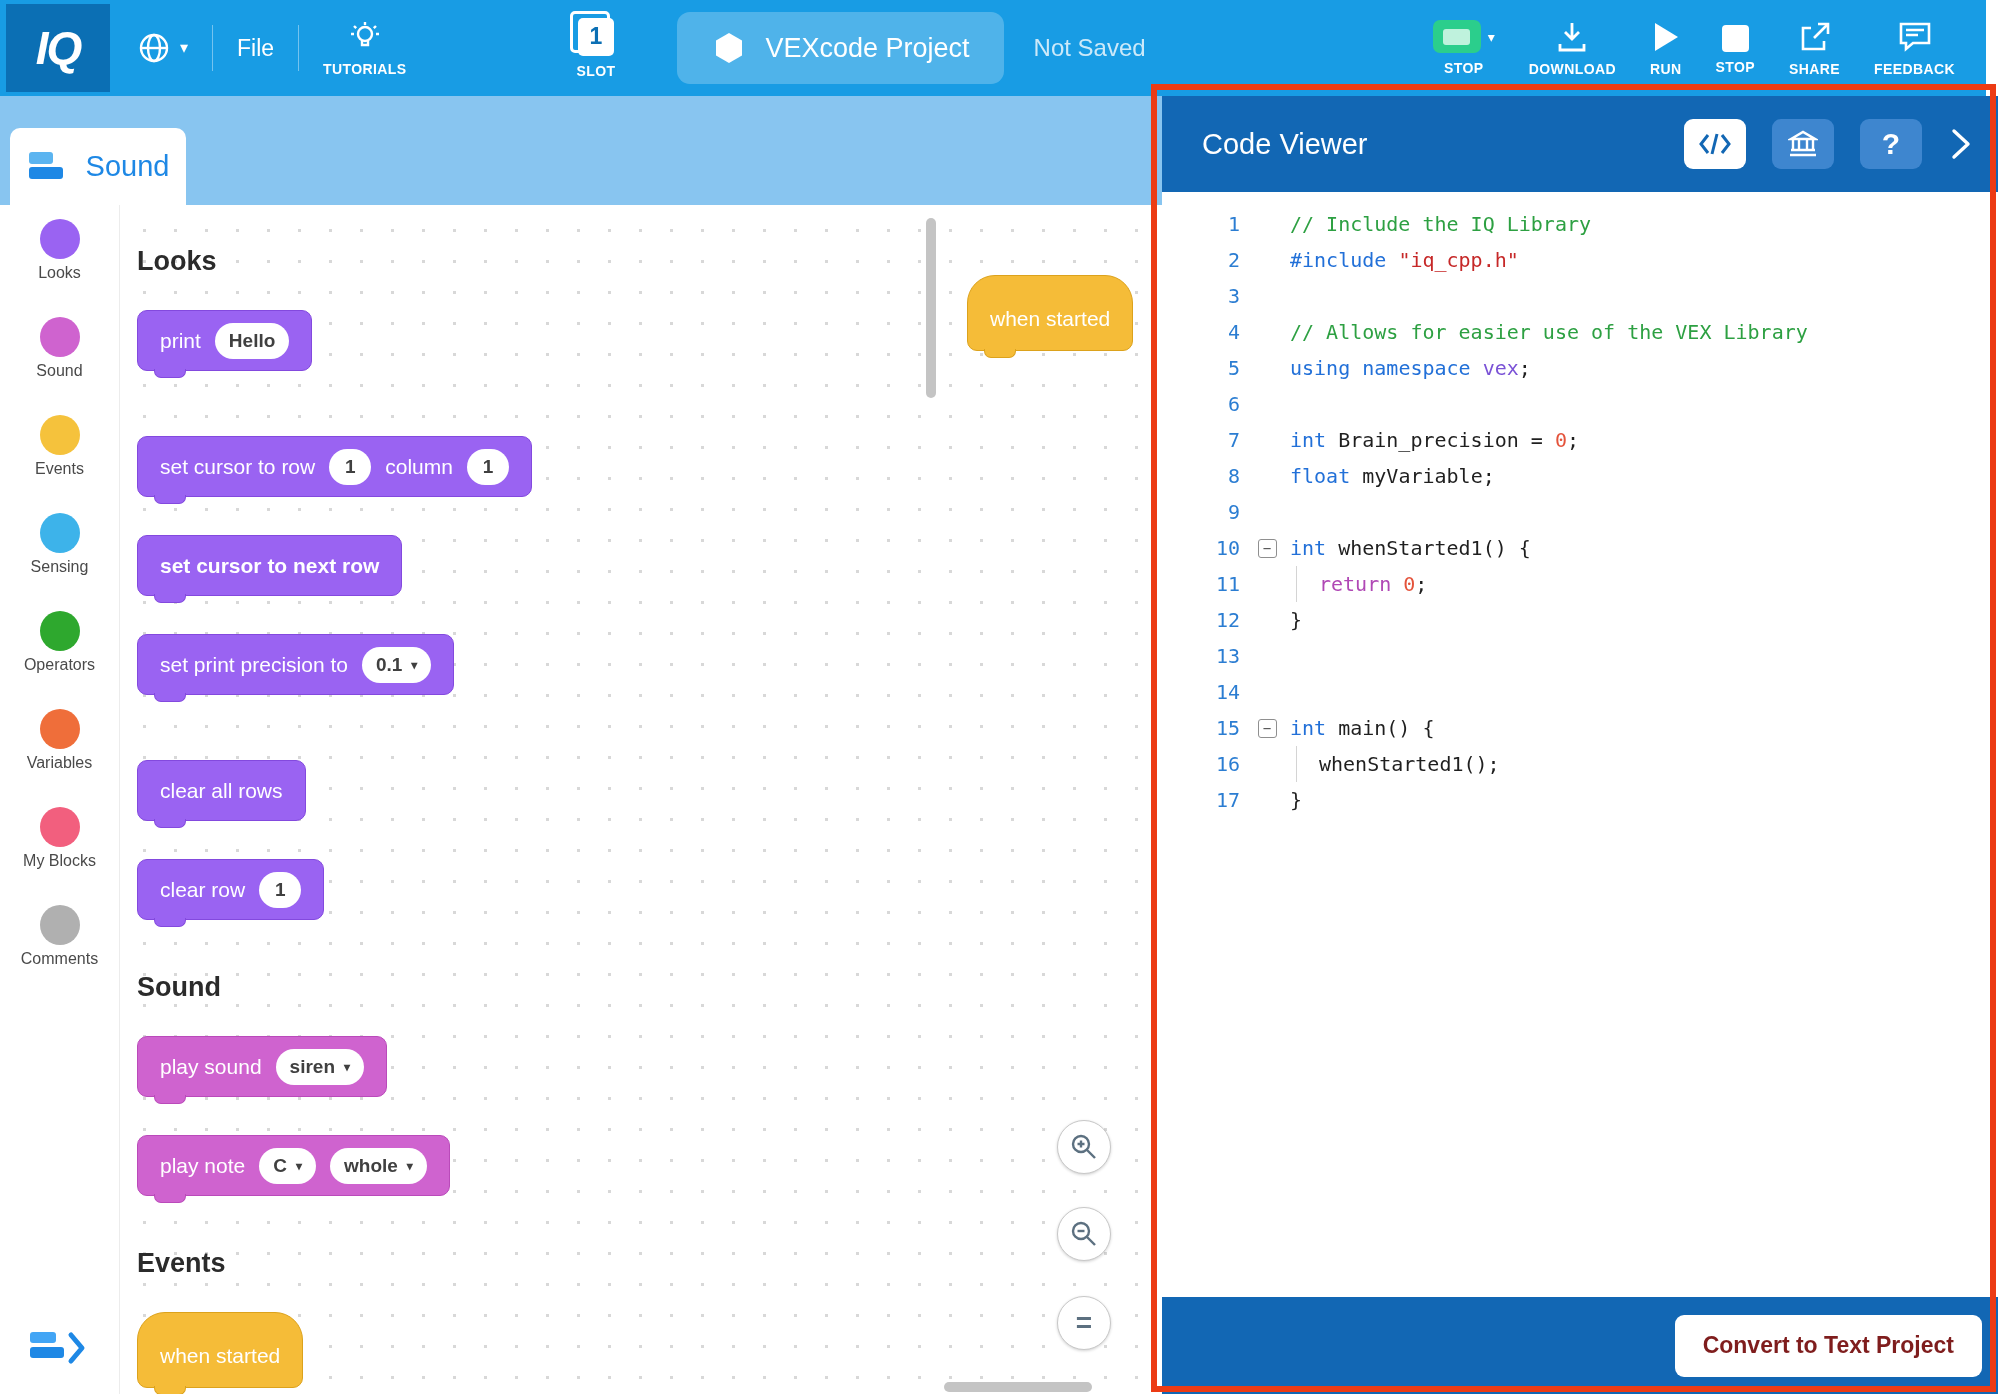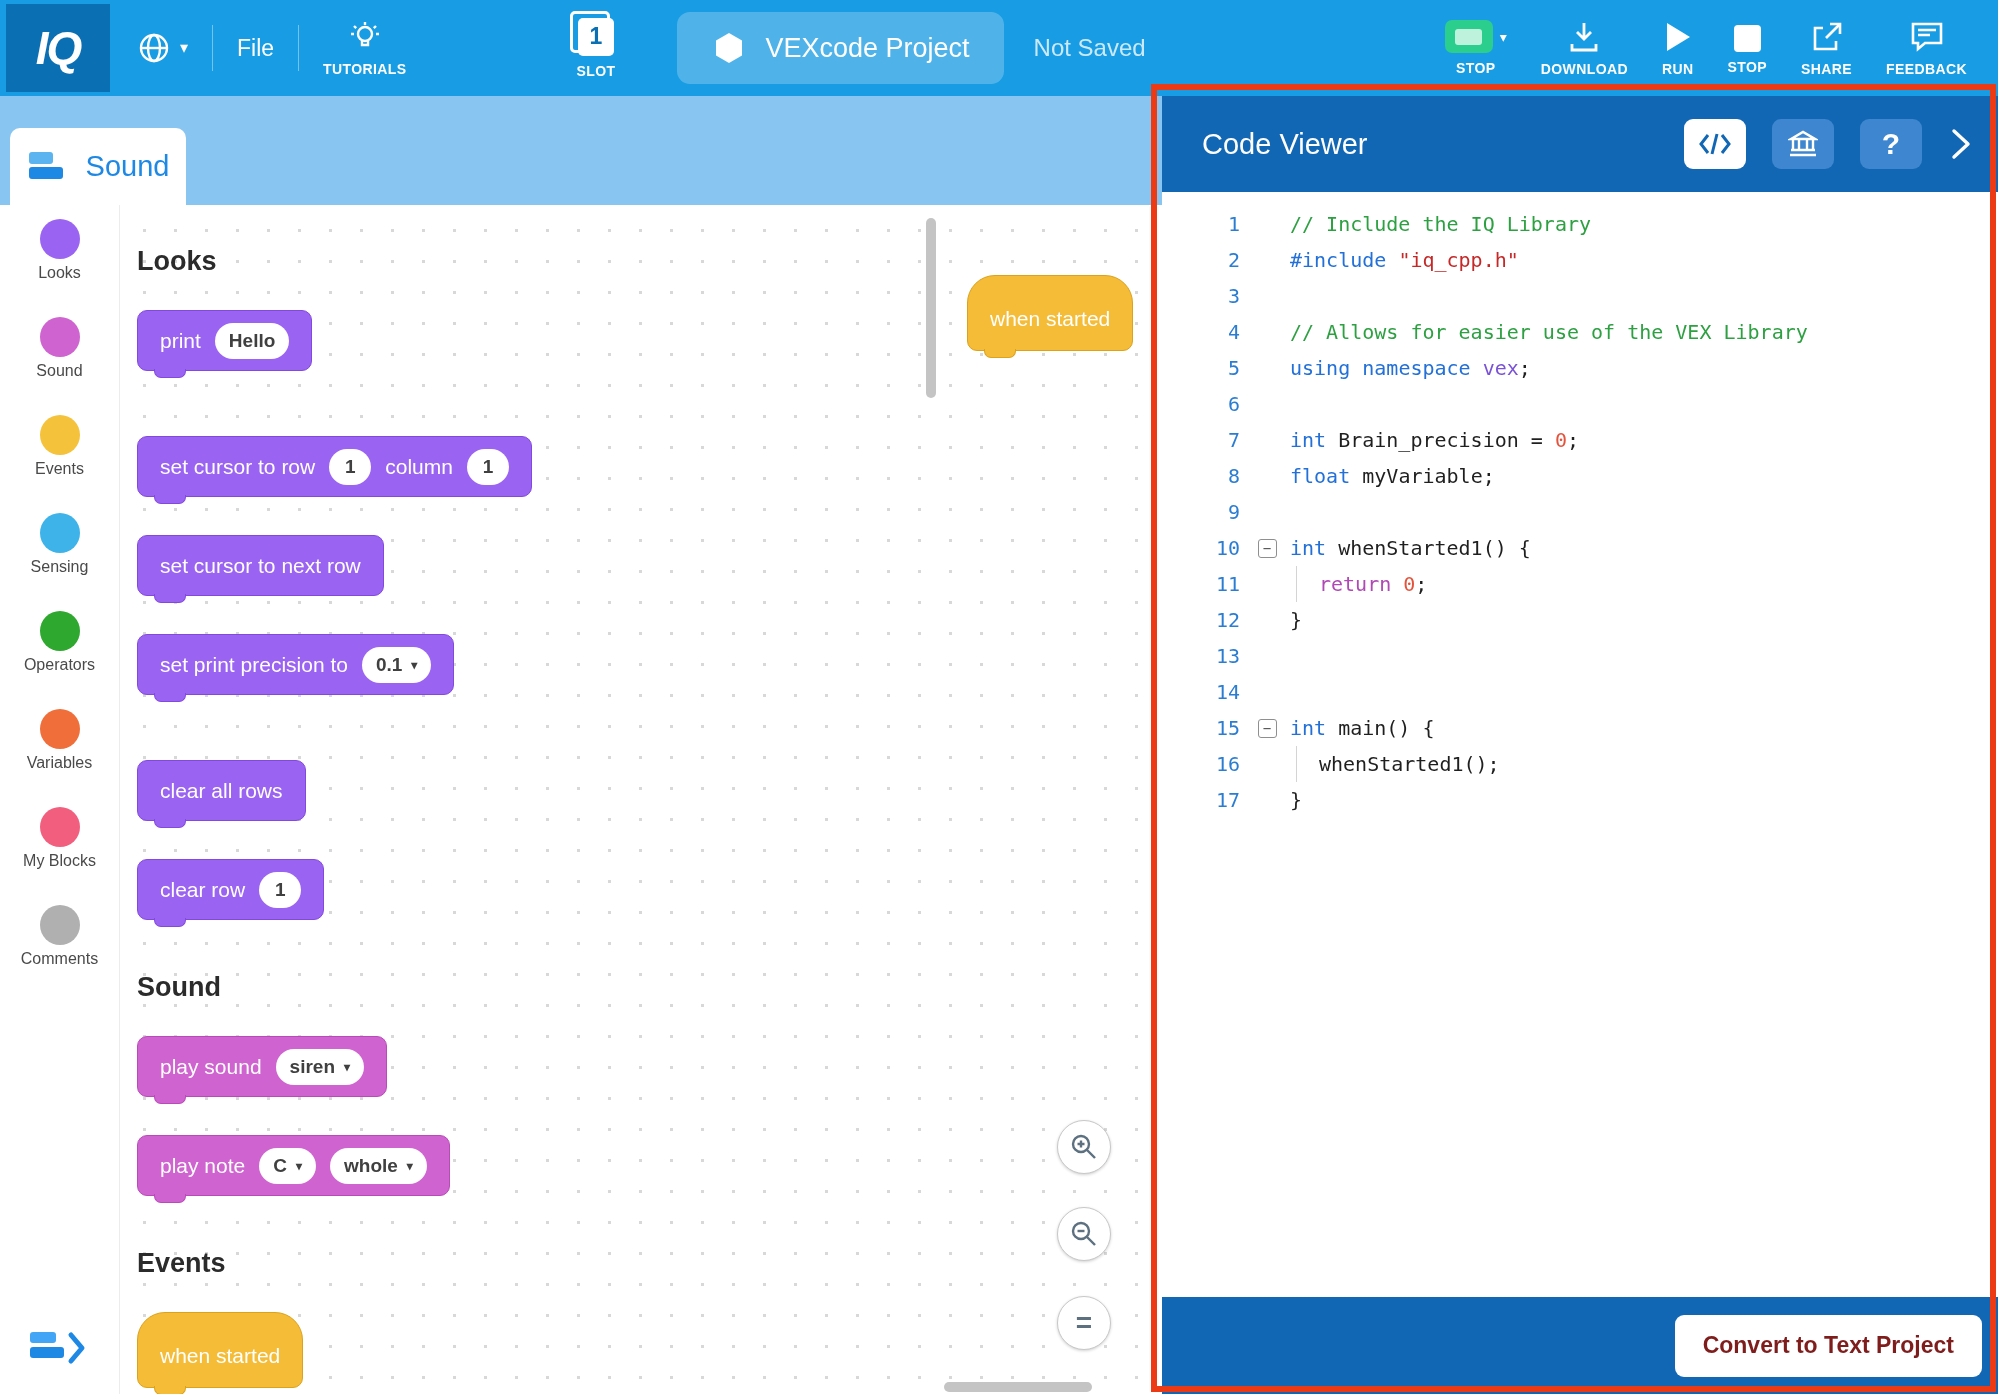--- a/index.html
+++ b/index.html
@@ -1,20 +1,20 @@
 <!DOCTYPE html>
 <html><head>
 <meta charset="utf-8">
 <style>
   html,body{margin:0;padding:0;}
   body{font-family:"Liberation Sans",sans-serif;background:#fff;}
   .app{position:relative;width:1998px;height:1394px;overflow:hidden;background:#fff;}
 
   
-  .topbar{position:absolute;top:0;left:0;right:0;height:96px;background:#189CE4;display:flex;align-items:center;color:#fff;z-index:5;}
+  .topbar{position:absolute;top:0;left:0;right:12px;height:96px;background:#189CE4;display:flex;align-items:center;color:#fff;z-index:5;}
   .logo{width:104px;height:88px;margin:4px 0 4px 6px;background:#0B6FB4;display:flex;align-items:center;justify-content:center;
         font-size:46px;font-weight:800;font-style:italic;letter-spacing:-2px;cursor:pointer;}
   .menu-item{display:flex;align-items:center;gap:8px;font-size:23px;cursor:pointer;}
   .globe-item{margin-left:26px;}
   .caret{font-size:16px;line-height:1;}
   .caret.sm{font-size:14px;}
   .vsep{width:1px;height:46px;background:rgba(255,255,255,.4);margin:0 24px;}
   .menu-stack{display:flex;flex-direction:column;align-items:center;gap:7px;cursor:pointer;}
   .mlabel{font-size:14px;font-weight:700;letter-spacing:.4px;}
   .slot{margin-left:170px;}
@@ -251,21 +251,21 @@
           <div class="vblock gap-after" style="background: rgb(154, 99, 242); border: 1.5px solid rgb(131, 73, 222);">
             <span>print</span>
             <span class="oval">Hello</span>
           </div>
           <div class="vblock" style="background: rgb(154, 99, 242); border: 1.5px solid rgb(131, 73, 222);">
             <span>set cursor to row</span>
             <span class="oval">1</span>
             <span>column</span>
             <span class="oval">1</span>
           </div>
-          <div class="vblock" style="background: rgb(154, 99, 242); border: 1.5px solid rgb(131, 73, 222);">
+          <div class="vblock" style="background: rgb(154, 99, 242); border: 1.5px solid rgb(131, 73, 222); font-weight: bold;">
             <span>set cursor to next row</span>
           </div>
           <div class="vblock gap-after" style="background: rgb(154, 99, 242); border: 1.5px solid rgb(131, 73, 222);">
             <span>set print precision to</span>
             <span class="oval dropdown">
               <span>0.1</span>
               <span class="dd-caret">▾</span>
             </span>
           </div>
           <div class="vblock" style="background: rgb(154, 99, 242); border: 1.5px solid rgb(131, 73, 222);">

